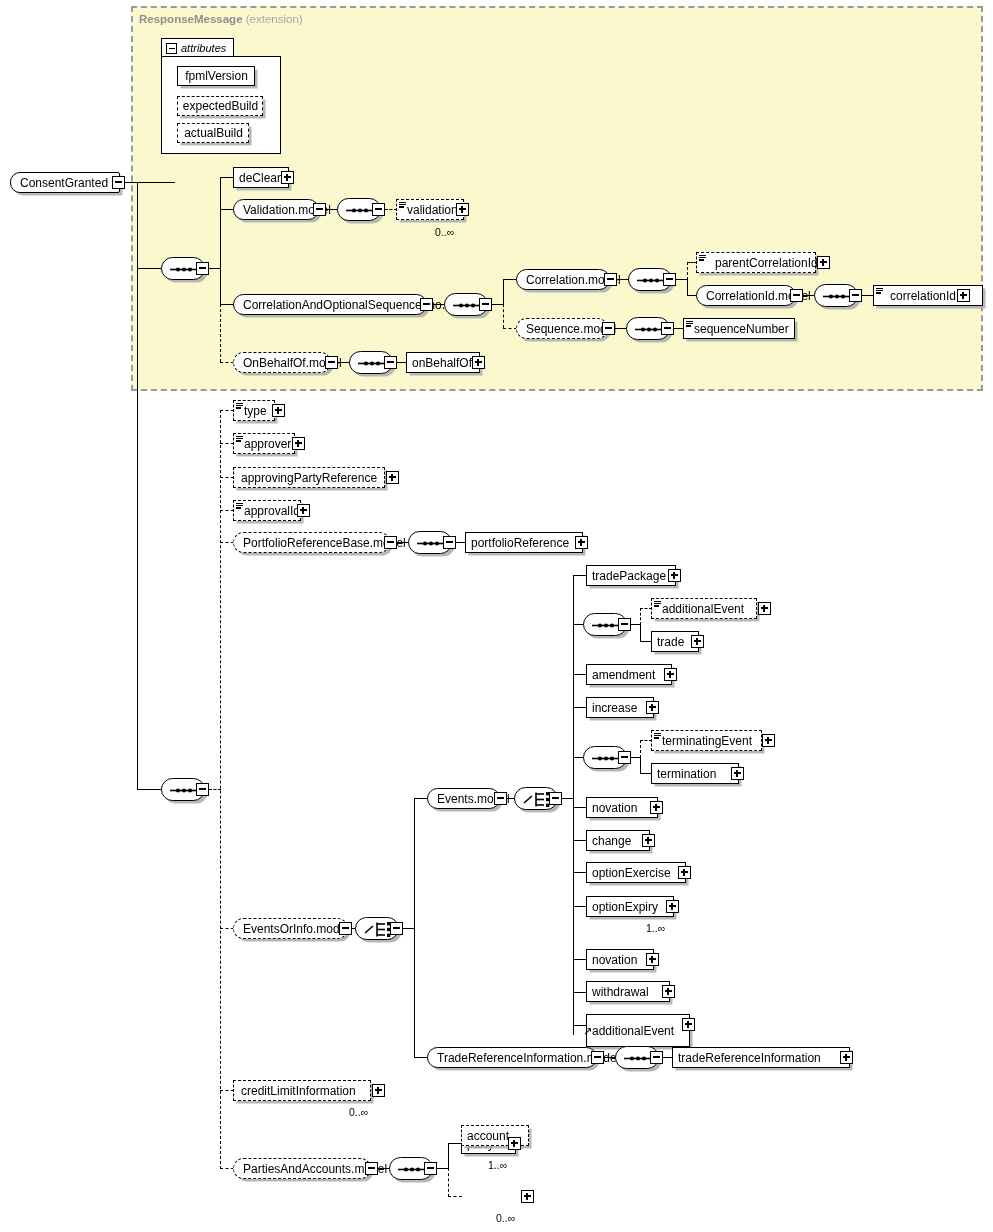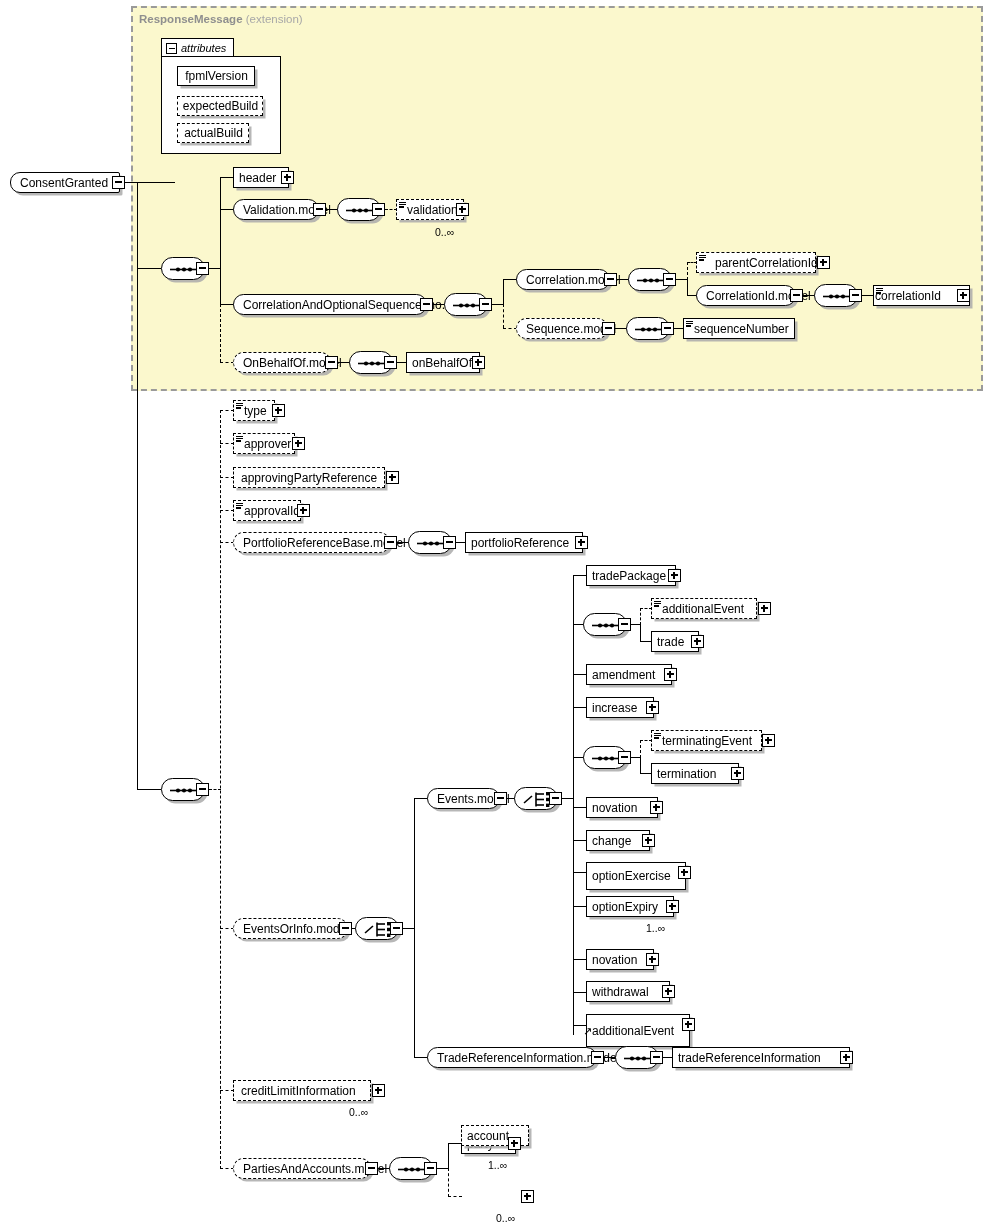--- a/index.html
+++ b/index.html
@@ -135,21 +135,21 @@
   <div class="ln lh" style="left:209px;top:268px;width:12px;"></div>
   <div class="ln lv" style="left:220px;top:177px;height:92px;"></div>
   <div class="ln lh" style="left:220px;top:177px;width:14px;"></div>
   <div class="ln lv" style="left:220px;top:268px;height:37px;"></div>
   <div class="ln lh" style="left:220px;top:209px;width:14px;"></div>
   <div class="ln lh" style="left:220px;top:304px;width:14px;"></div>
   <div class="dash-v" style="left:220px;top:304px;height:58px;"></div>
   <div class="dash-h" style="left:220px;top:362px;width:14px;"></div>
 
   <div class="node el" style="left:233px;top:167px;width:56px;height:21px;">
-    <span class="lbl">header</span>
+    <span class="lbl">deClear</span>
   </div>
   <div class="pmbtn plus" style="left:281px;top:171px;"></div>
 
   <div class="node mg" style="left:233px;top:199px;width:86px;height:21px;">
     <span class="lbl">Validation.model</span>
   </div>
   <div class="pmbtn" style="left:313px;top:203px;"></div>
   <div class="ln lh" style="left:326px;top:209px;width:12px;"></div>
   <div class="comp" style="left:337px;top:198px;">
     <svg width="44" height="23" viewBox="0 0 44 23">
@@ -231,21 +231,21 @@
   <div class="comp" style="left:814px;top:284px;">
     <svg width="44" height="23" viewBox="0 0 44 23">
       <line x1="8" y1="11.5" x2="36" y2="11.5" stroke="#000" stroke-width="1.6"></line>
       <circle cx="16" cy="11.5" r="2.1" fill="#000"></circle>
         <circle cx="22" cy="11.5" r="2.1" fill="#000"></circle>
         <circle cx="28" cy="11.5" r="2.1" fill="#000"></circle>
     </svg>
   </div>
   <div class="pmbtn" style="left:849px;top:289px;"></div>
   <div class="ln lh" style="left:862px;top:295px;width:12px;"></div>
-  <div class="node el" style="left:873px;top:285px;width:97px;height:21px;padding-left:1px;">
+  <div class="node el" style="left:873px;top:285px;width:110px;height:21px;padding-left:16px;">
     <span class="tmark">
         <i></i>
         <i></i>
         <i></i>
       </span>
     <span class="lbl">correlationId</span>
   </div>
   <div class="pmbtn plus" style="left:957px;top:289px;"></div>
 
   <div class="node mg opt" style="left:516px;top:318px;width:92px;height:21px;">
@@ -506,21 +506,21 @@
   <div class="node el" style="left:586px;top:797px;width:72px;height:21px;">
     <span class="lbl">novation</span>
   </div>
   <div class="pmbtn plus" style="left:650px;top:801px;"></div>
 
   <div class="node el" style="left:586px;top:830px;width:64px;height:21px;">
     <span class="lbl">change</span>
   </div>
   <div class="pmbtn plus" style="left:642px;top:834px;"></div>
 
-  <div class="node el" style="left:586px;top:862px;width:100px;height:28px;">
+  <div class="node el" style="left:586px;top:862px;width:100px;height:21px;">
     <span class="lbl">optionExercise</span>
   </div>
   <div class="pmbtn plus" style="left:678px;top:866px;"></div>
 
   <div class="node el stack" style="left:586px;top:896px;width:88px;height:21px;">
     <span class="lbl">optionExpiry</span>
   </div>
   <div class="pmbtn plus" style="left:666px;top:900px;"></div>
   <div class="card" style="left:646px;top:922px;">1..∞</div>
 

